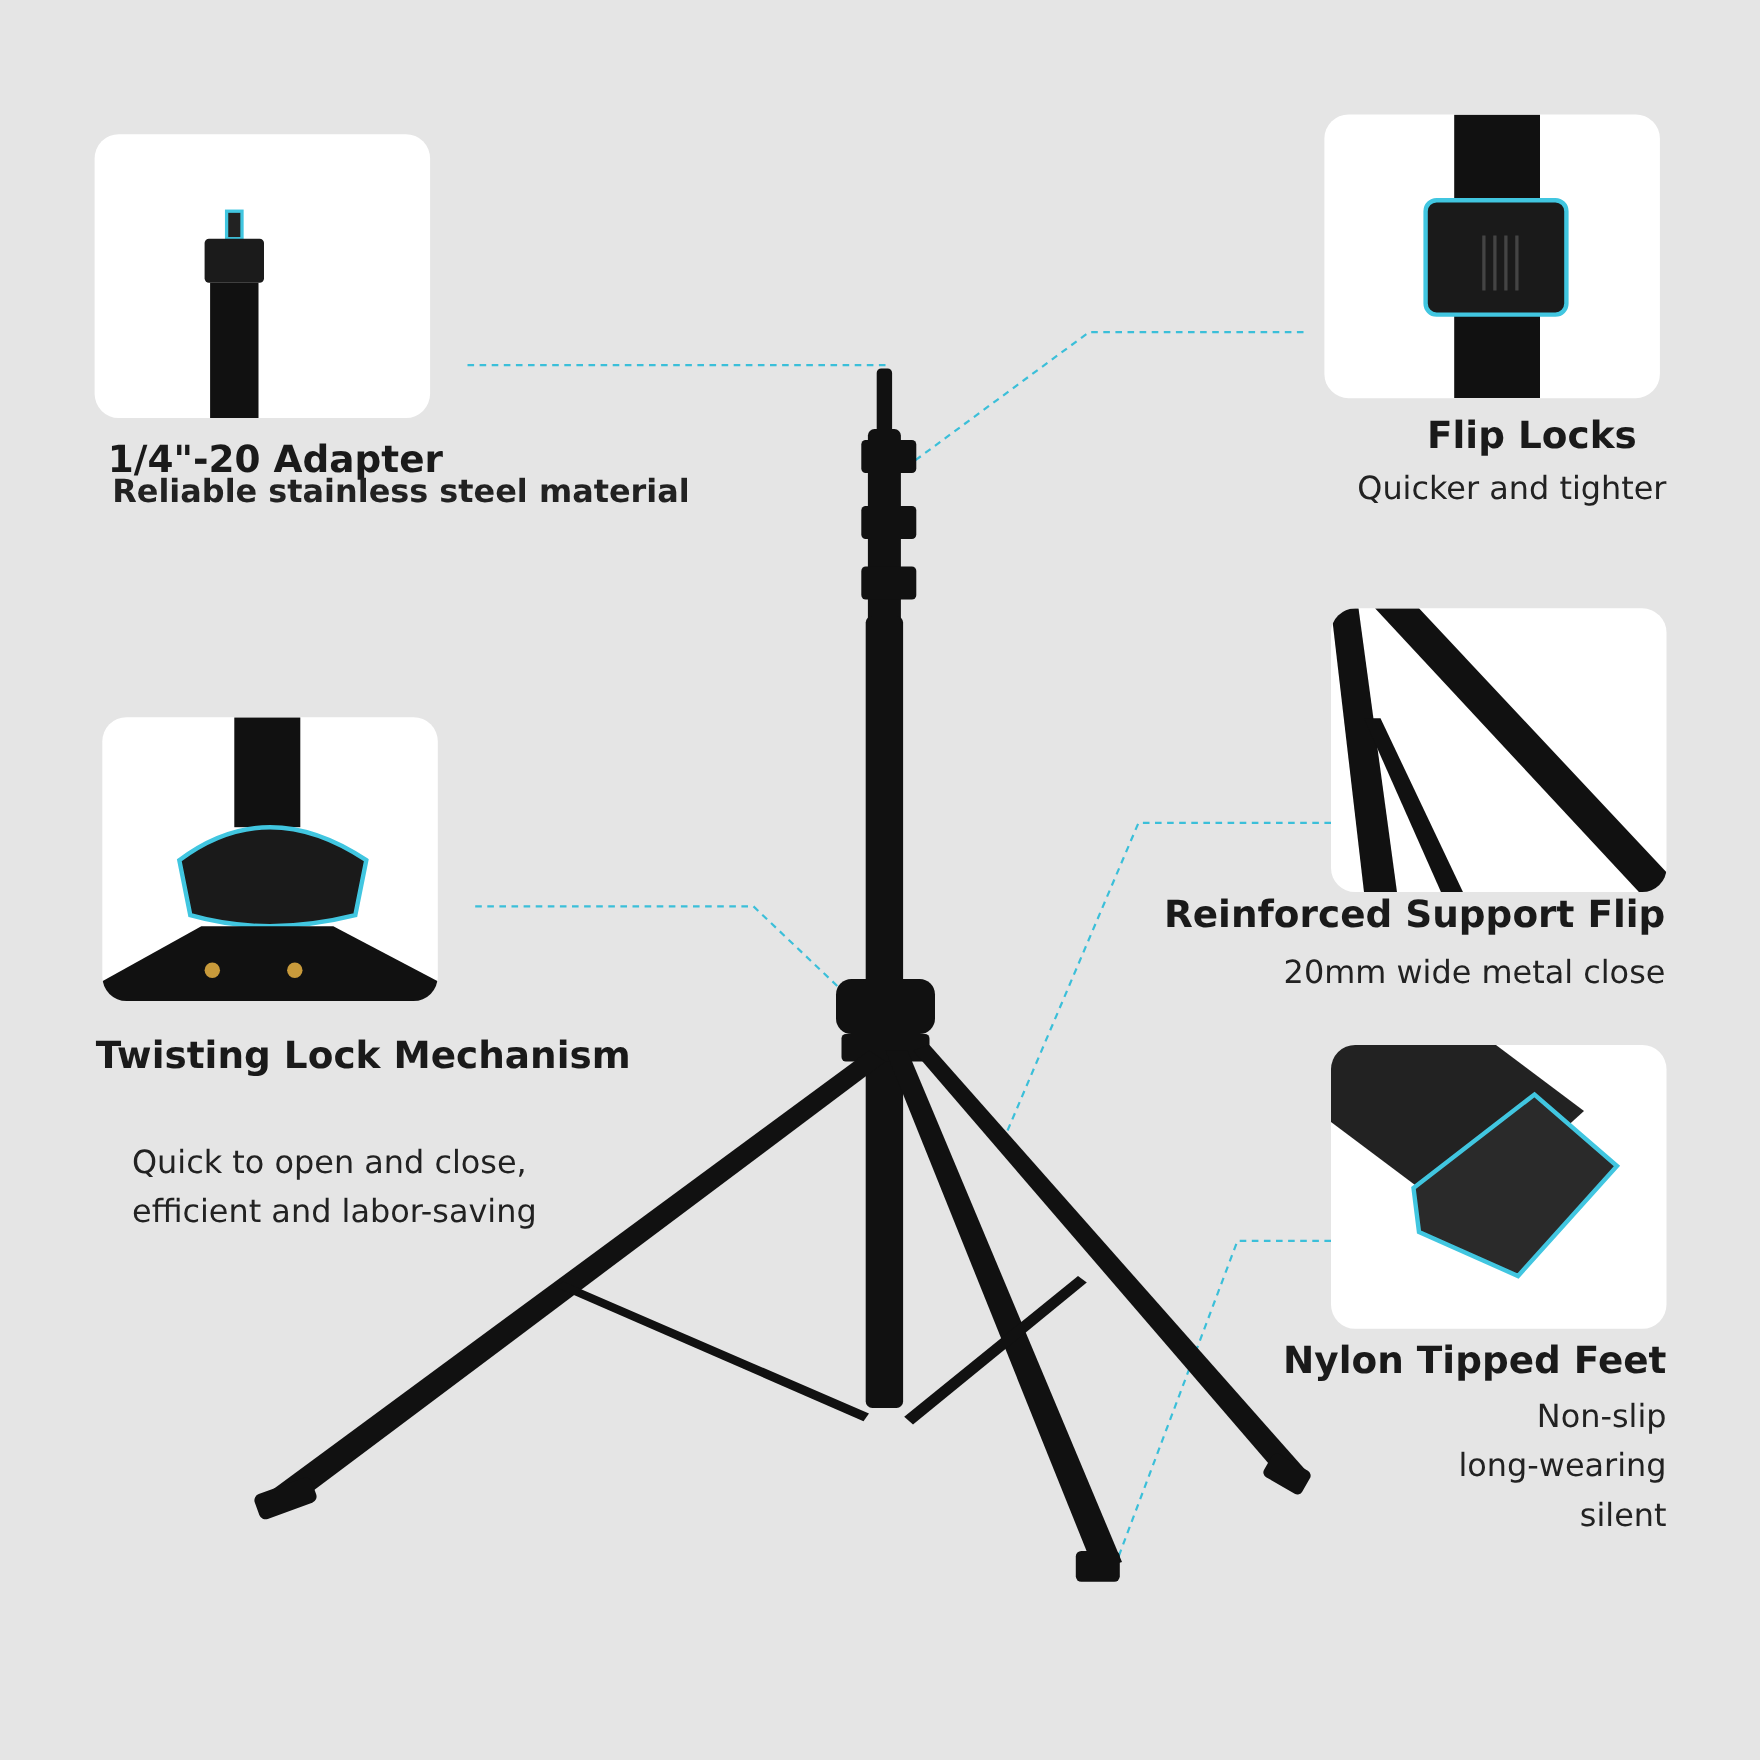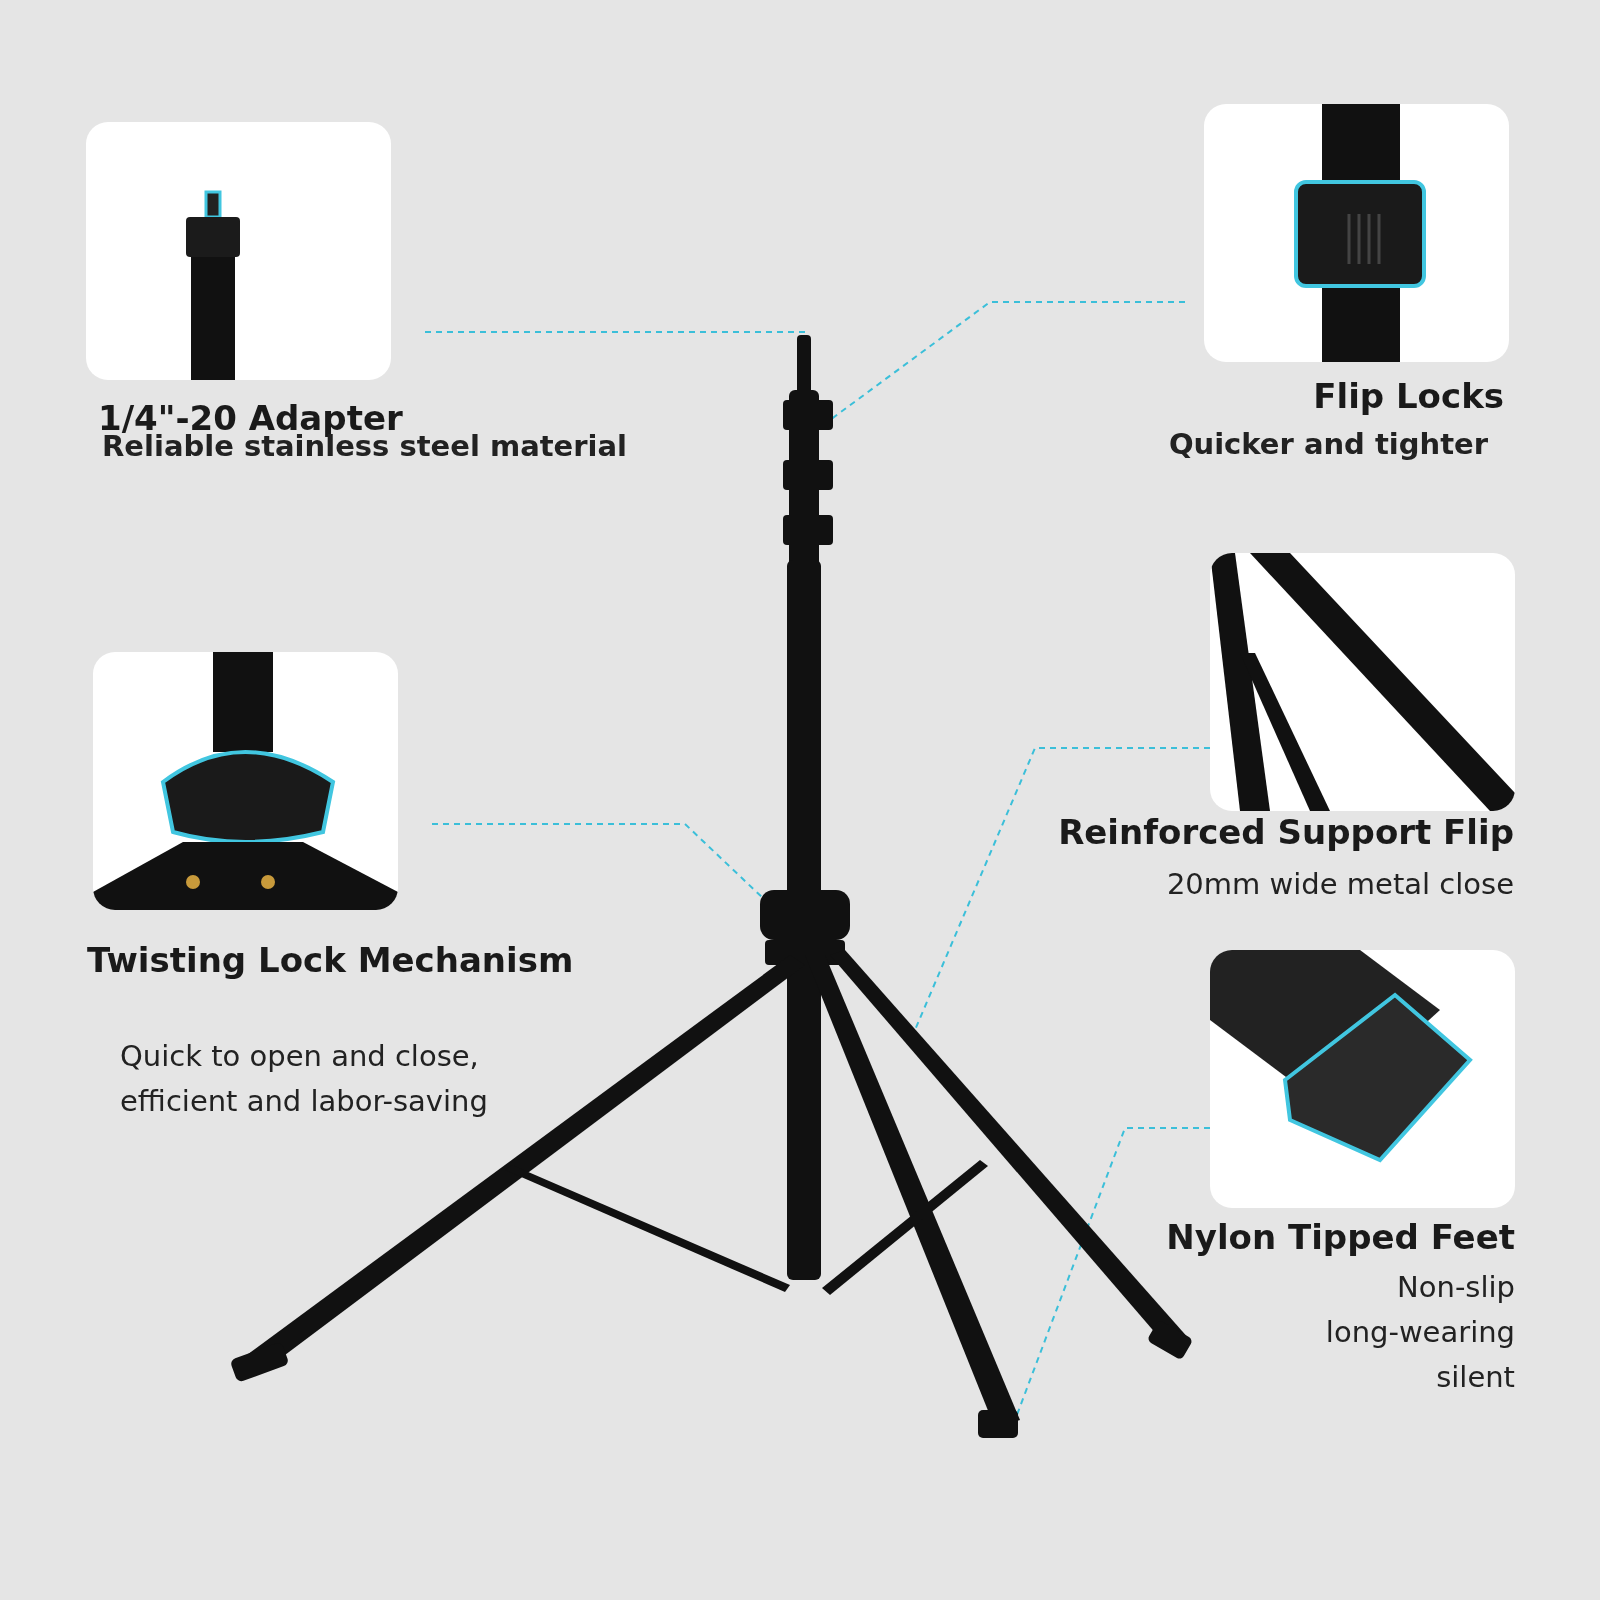--- a/index.html
+++ b/index.html
@@ -56,22 +56,22 @@
       <rect x="118" y="0" width="78" height="258" fill="#111"></rect>
       <rect x="92" y="78" width="128" height="104" rx="10" fill="#1a1a1a" stroke="#41c6e0" stroke-width="4"></rect>
       <g stroke="#444" stroke-width="3">
         <line x1="145" y1="110" x2="145" y2="160"></line>
         <line x1="155" y1="110" x2="155" y2="160"></line>
         <line x1="165" y1="110" x2="165" y2="160"></line>
         <line x1="175" y1="110" x2="175" y2="160"></line>
       </g>
     </svg>
 </div>
-<div class="title right" style="right:96px;top:376px;">Flip Locks</div>
-<div class="sub right" style="right:112px;top:422px;font-weight:bold;">Quicker and tighter</div>
+<div class="title right" style="right:112px;top:376px;">Flip Locks</div>
+<div class="sub right" style="right:85px;top:422px;">Quicker and tighter</div>
 
 <div class="card" style="left:93px;top:652px;width:305px;height:258px;">
   <svg width="305" height="258">
       <rect x="120" y="0" width="60" height="100" fill="#111"></rect>
       <path d="M70 130 Q150 70 240 130 L230 180 Q150 200 80 180 Z" fill="#1a1a1a" stroke="#41c6e0" stroke-width="4"></path>
       <polygon points="0,240 90,190 210,190 305,240 305,258 0,258" fill="#111"></polygon>
       <circle cx="100" cy="230" r="7" fill="#c89a3b"></circle>
       <circle cx="175" cy="230" r="7" fill="#c89a3b"></circle>
     </svg>
 </div>

